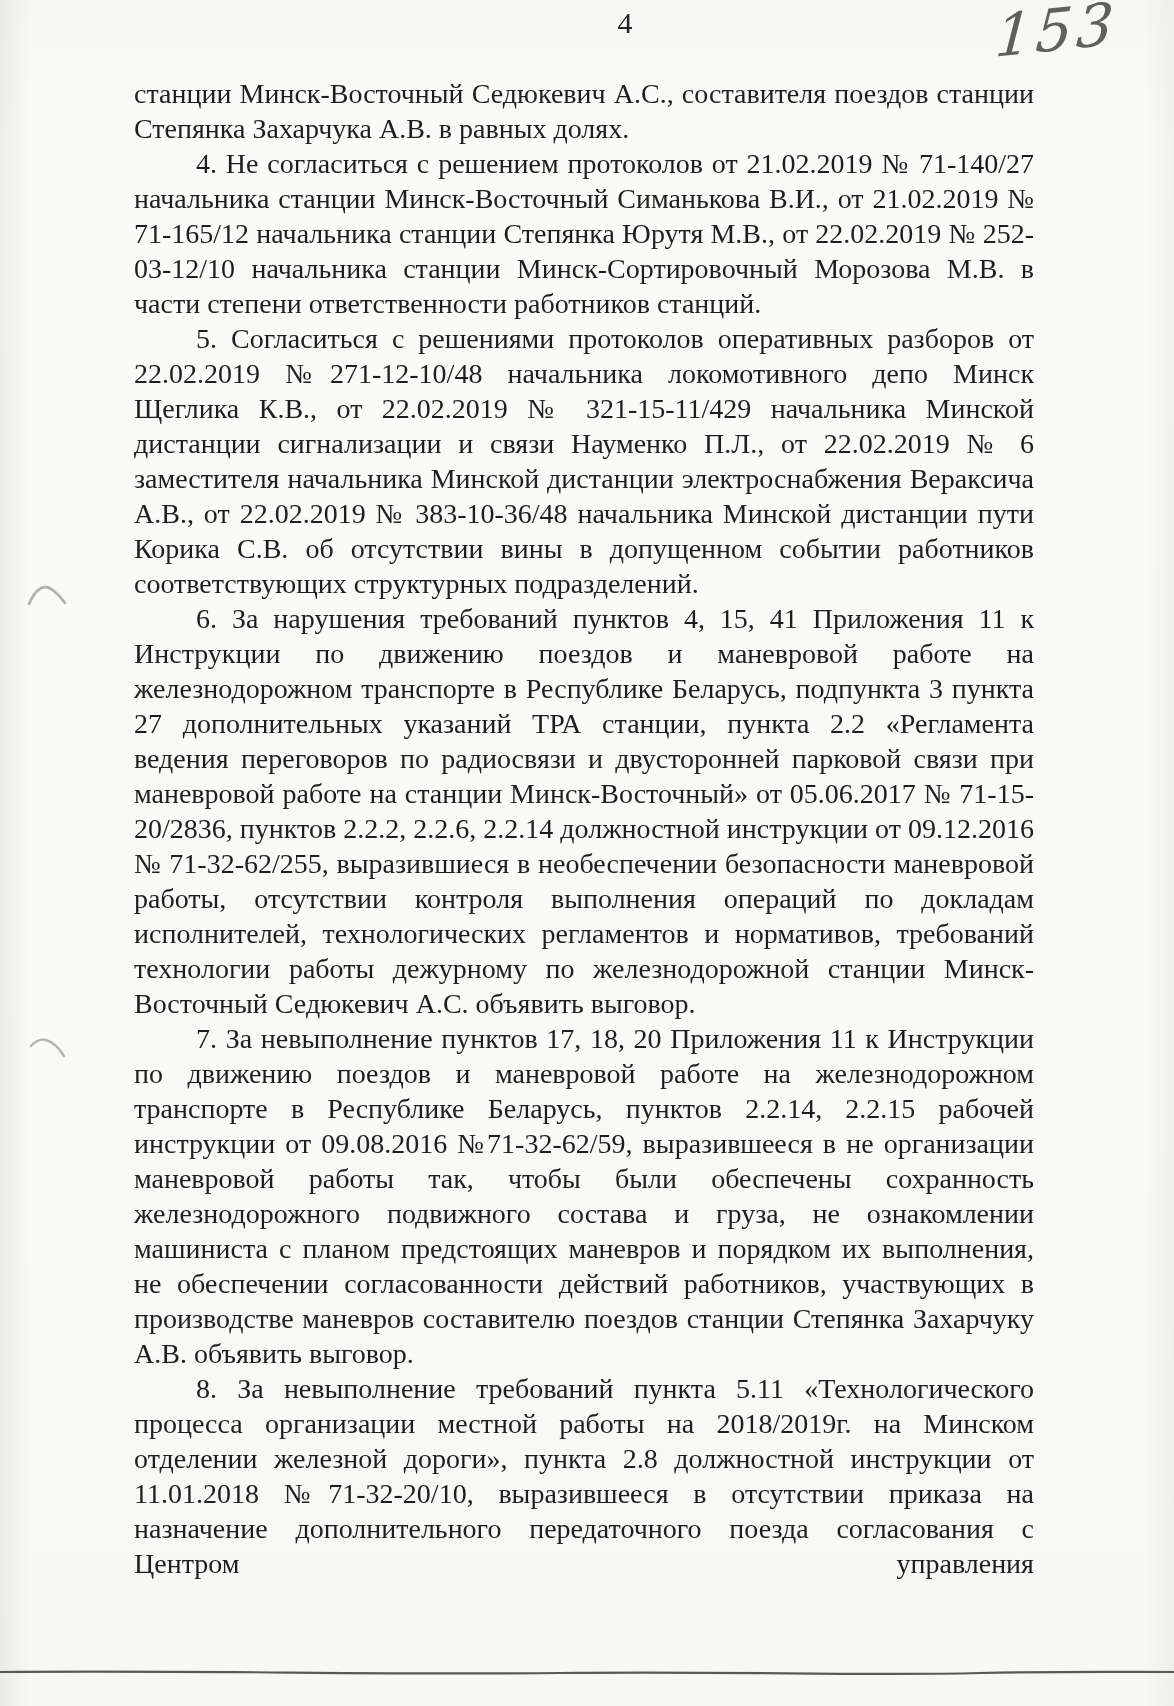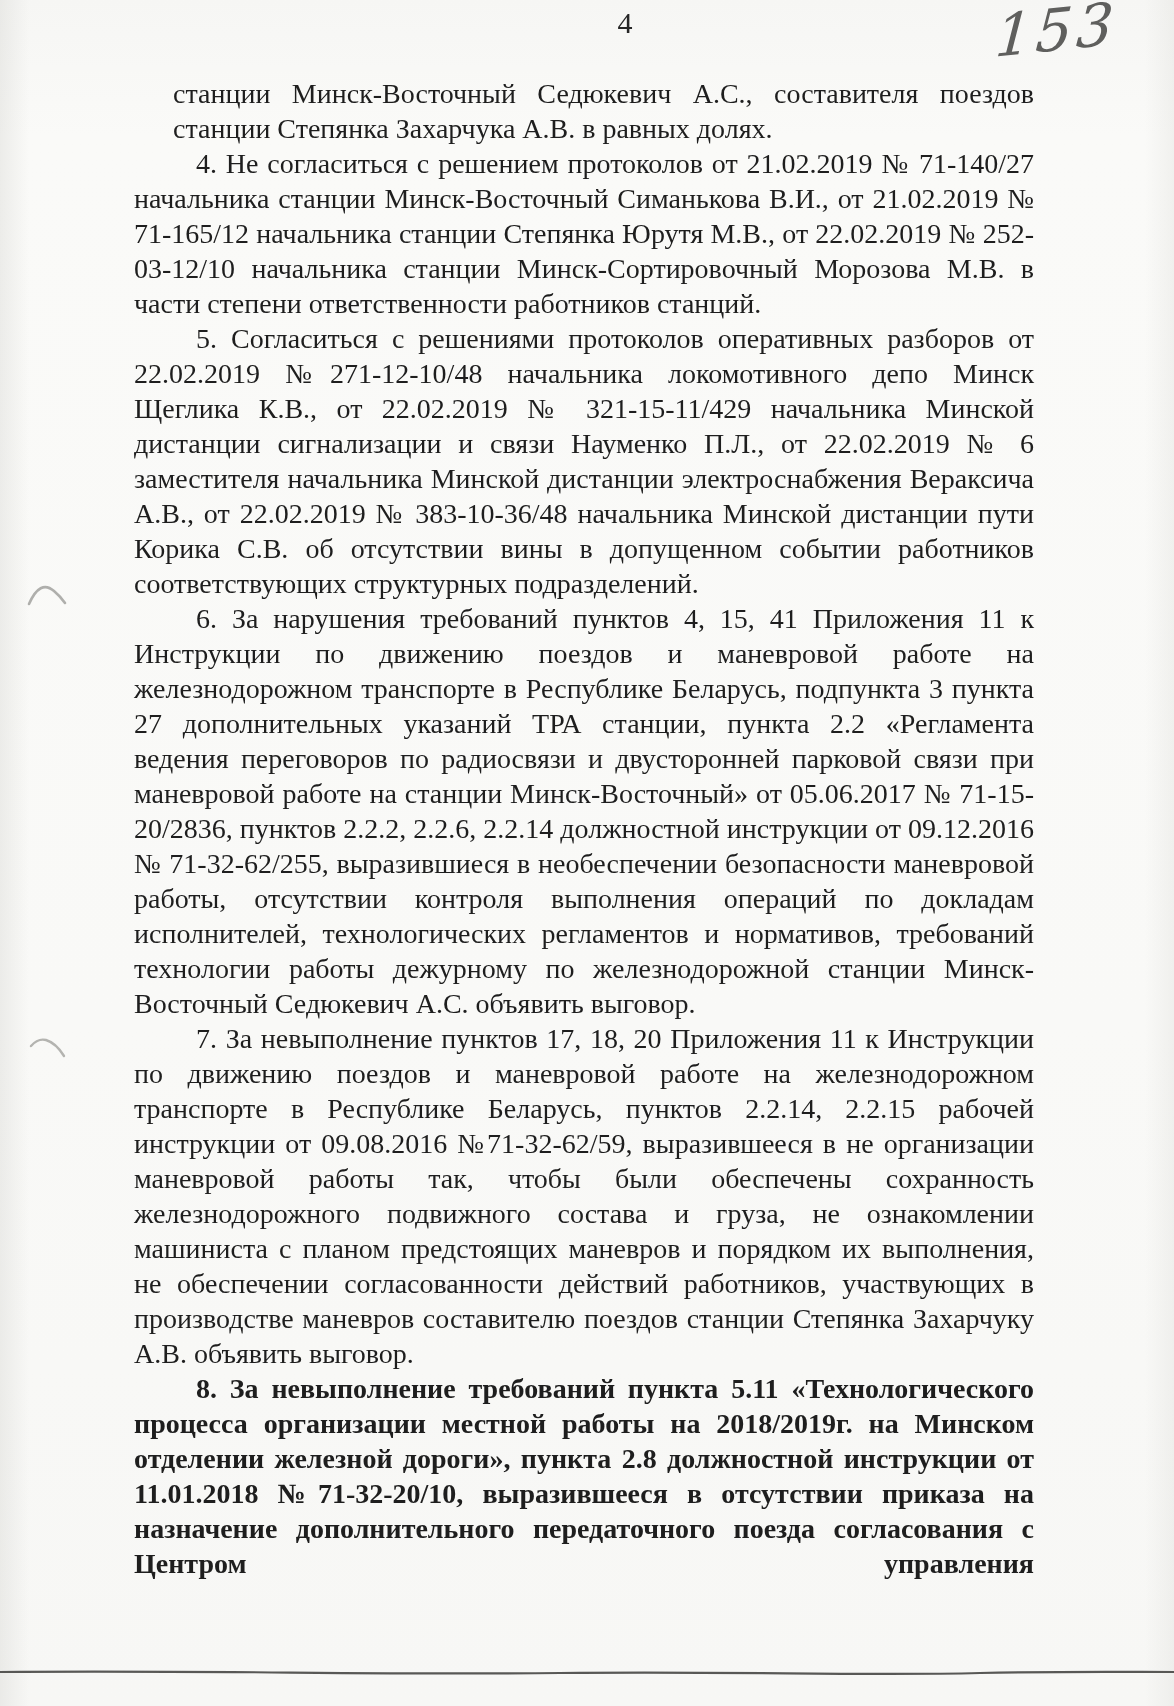--- a/index.html
+++ b/index.html
@@ -49,25 +49,23 @@
     font-size: 28px;
     line-height: 35px;
     text-align: justify;
   }
   .content p {
     margin: 0;
     text-indent: 62px;
   }
   .content p.continued {
     text-indent: 0;
-    margin-left: 39px;
   }
   .content p.cut {
     text-align-last: justify;
-    font-weight: bold;
   }
   .pen-mark {
     position: absolute;
     pointer-events: none;
   }
   .pen-mark-1 { left: 26px; top: 581px; }
   .pen-mark-2 { left: 28px; top: 1036px; }
   .scan-line {
     position: absolute;
     left: 0;

